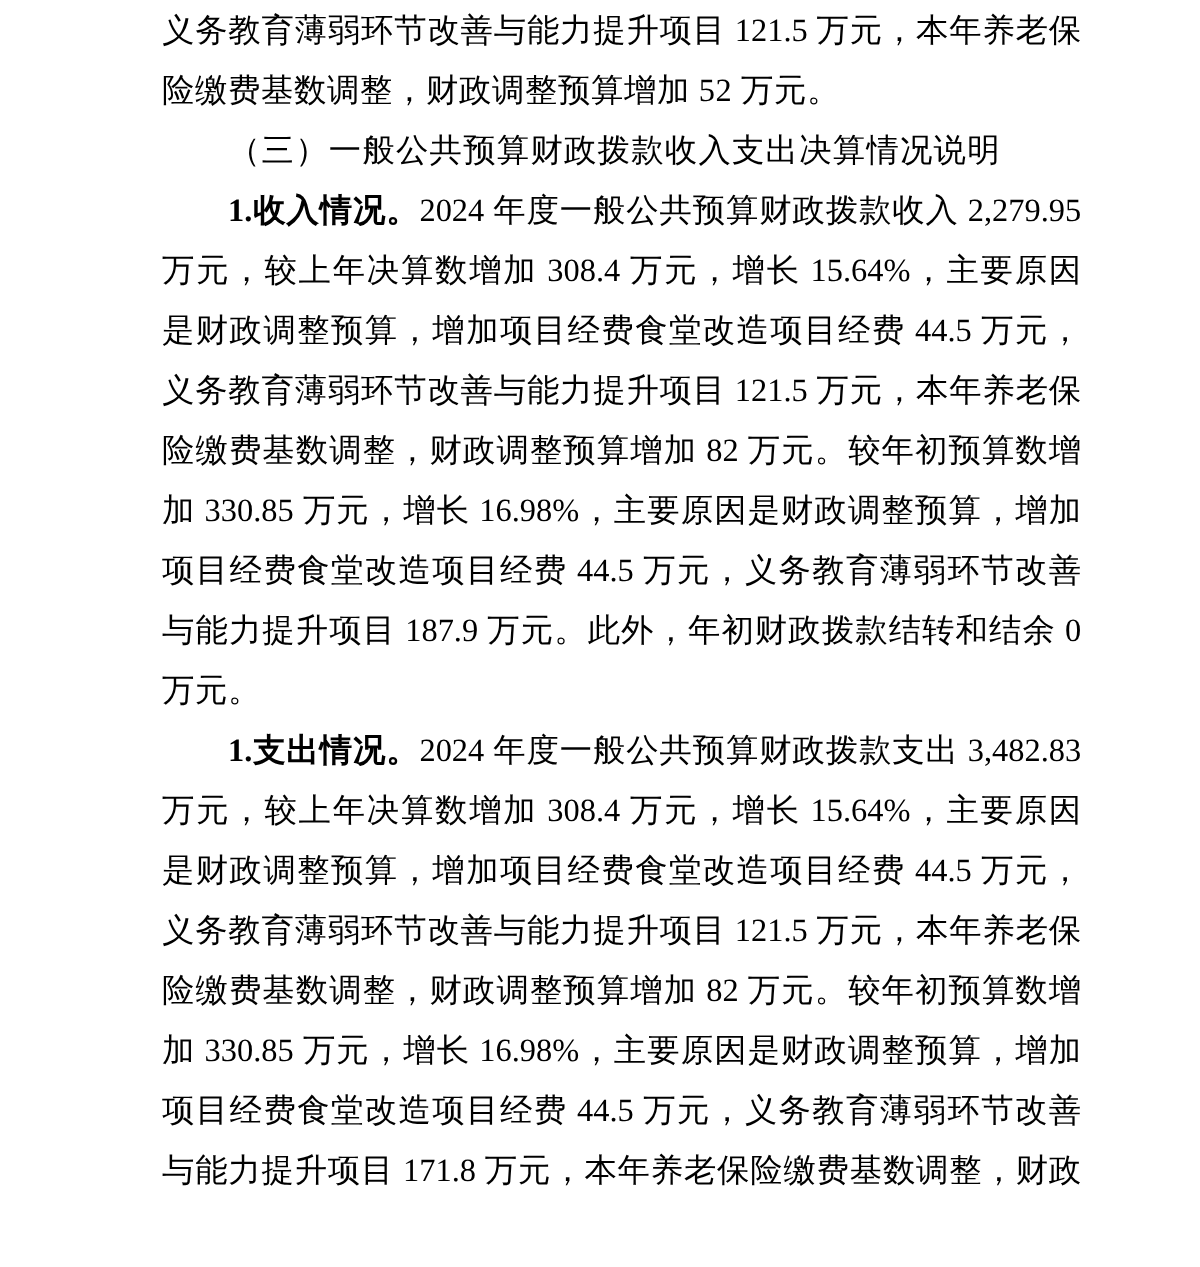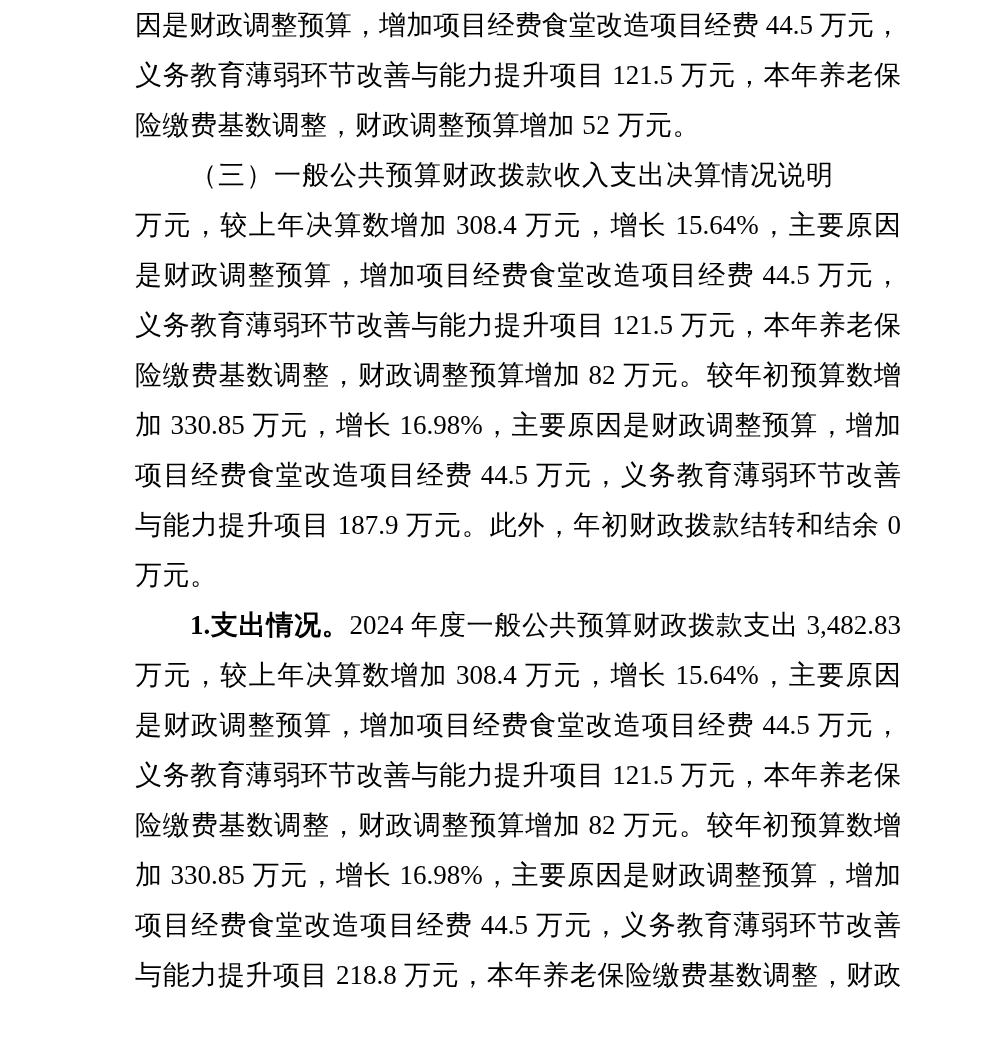--- a/index.html
+++ b/index.html
@@ -56,34 +56,34 @@
   }
   .run-regular {
     font-weight: normal;
   }
 </style>
 </head>
 <body>
 
 <div class="page">
   <div class="text-block" id="lines-container">
-      <div class="line justify"><span class="run-regular">因是财政调整预算，增加项目经费食堂改造项目经费 44.5 万元，</span></div>
       <div class="line justify"><span class="run-regular">义务教育薄弱环节改善与能力提升项目 121.5 万元，本年养老保</span></div>
       <div class="line"><span class="run-regular">险缴费基数调整，财政调整预算增加 52 万元。</span></div>
       <div class="line indent heading"><span class="run-regular">（三）一般公共预算财政拨款收入支出决算情况说明</span></div>
+      <div class="line justify indent"><span class="run-bold">1.收入情况。</span><span class="run-regular">2024 年度一般公共预算财政拨款收入 2,279.95</span></div>
       <div class="line justify"><span class="run-regular">万元，较上年决算数增加 308.4 万元，增长 15.64%，主要原因</span></div>
       <div class="line justify"><span class="run-regular">是财政调整预算，增加项目经费食堂改造项目经费 44.5 万元，</span></div>
       <div class="line justify"><span class="run-regular">义务教育薄弱环节改善与能力提升项目 121.5 万元，本年养老保</span></div>
       <div class="line justify"><span class="run-regular">险缴费基数调整，财政调整预算增加 82 万元。较年初预算数增</span></div>
       <div class="line justify"><span class="run-regular">加 330.85 万元，增长 16.98%，主要原因是财政调整预算，增加</span></div>
       <div class="line justify"><span class="run-regular">项目经费食堂改造项目经费 44.5 万元，义务教育薄弱环节改善</span></div>
       <div class="line justify"><span class="run-regular">与能力提升项目 187.9 万元。此外，年初财政拨款结转和结余 0</span></div>
       <div class="line"><span class="run-regular">万元。</span></div>
       <div class="line justify indent"><span class="run-bold">1.支出情况。</span><span class="run-regular">2024 年度一般公共预算财政拨款支出 3,482.83</span></div>
       <div class="line justify"><span class="run-regular">万元，较上年决算数增加 308.4 万元，增长 15.64%，主要原因</span></div>
       <div class="line justify"><span class="run-regular">是财政调整预算，增加项目经费食堂改造项目经费 44.5 万元，</span></div>
       <div class="line justify"><span class="run-regular">义务教育薄弱环节改善与能力提升项目 121.5 万元，本年养老保</span></div>
       <div class="line justify"><span class="run-regular">险缴费基数调整，财政调整预算增加 82 万元。较年初预算数增</span></div>
       <div class="line justify"><span class="run-regular">加 330.85 万元，增长 16.98%，主要原因是财政调整预算，增加</span></div>
       <div class="line justify"><span class="run-regular">项目经费食堂改造项目经费 44.5 万元，义务教育薄弱环节改善</span></div>
-      <div class="line justify"><span class="run-regular">与能力提升项目 218.8 万元，本年养老保险缴费基数调整，财政</span></div>
+      <div class="line justify"><span class="run-regular">与能力提升项目 171.8 万元，本年养老保险缴费基数调整，财政</span></div>
     </div>
 </div>
 
 </body></html>

